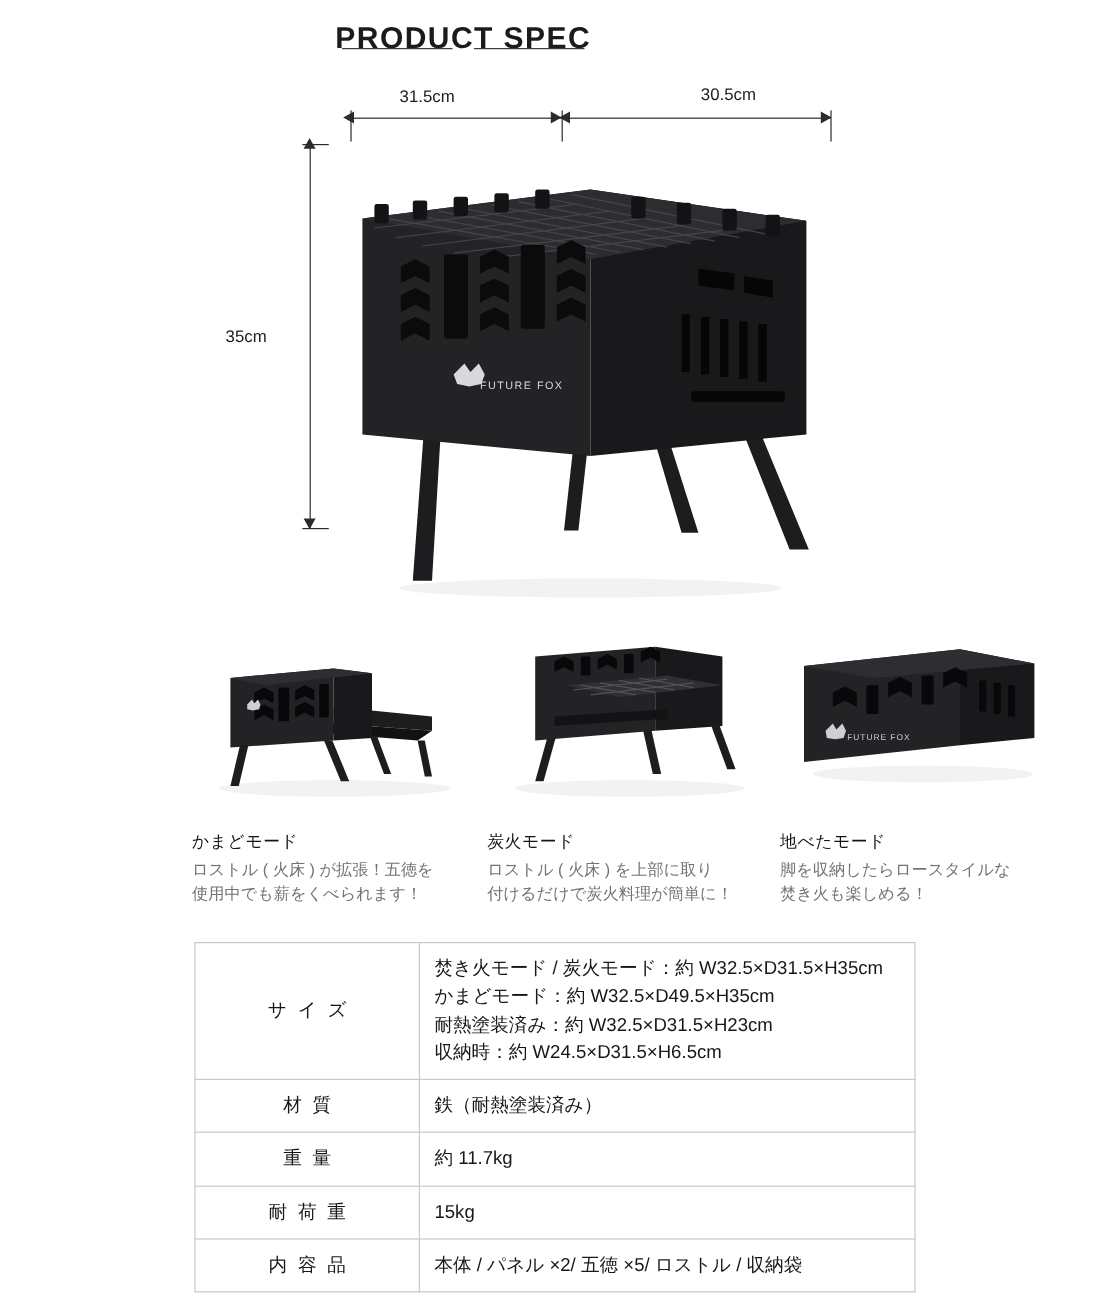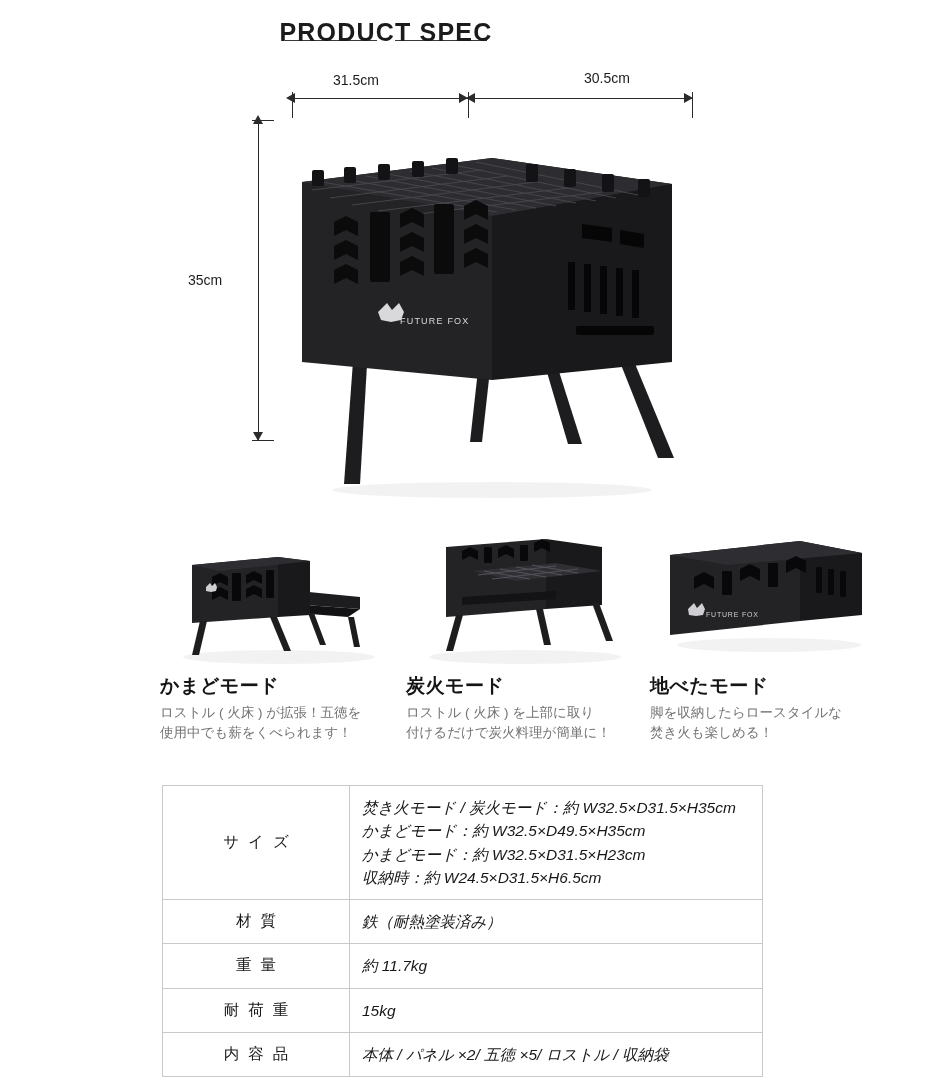--- a/index.html
+++ b/index.html
@@ -110,23 +110,23 @@
   .mode-card.c1 { left: 160px; }
   .mode-card.c2 { left: 406px; }
   .mode-card.c3 { left: 650px; }
   .mode-photo {
     position: relative;
     width: 238px;
     height: 168px;
     background: #ffffff;
   }
   .mode-title {
-    margin-top: 0;
-    font-size: 19px;
-    font-weight: bold;
+    margin-top: 20px;
+    font-size: 14px;
+    font-weight: normal;
     color: #141414;
     letter-spacing: 0.5px;
   }
   .mode-desc {
     margin-top: 4px;
     font-size: 13.5px;
     line-height: 1.45;
     color: #737373;
   }
 
@@ -156,21 +156,21 @@
   }
   .spec-label span {
     display: inline-block;
     letter-spacing: 9px;
     padding-left: 9px;
   }
   .spec-value {
     padding: 10px 12px;
     line-height: 1.5;
   }
-  .spec-value div { white-space: nowrap; font-style: italic; }
+  .spec-value div { white-space: nowrap; }
 </style>
 </head>
 <body>
 
 <div class="header">
   <div class="header-rule-left"></div>
   <div class="header-rule-right"></div>
   <div class="header-title">PRODUCT SPEC</div>
 </div>
 
@@ -403,21 +403,21 @@
   </div>
 </div>
 
 <table class="spec-table">
   <tbody>
     <tr>
       <td class="spec-label"><span>サイズ</span></td>
       <td class="spec-value">
         <div>焚き火モード / 炭火モード：約 W32.5×D31.5×H35cm</div>
         <div>かまどモード：約 W32.5×D49.5×H35cm</div>
-        <div>かまどモード：約 W32.5×D31.5×H23cm</div>
+        <div>耐熱塗装済み：約 W32.5×D31.5×H23cm</div>
         <div>収納時：約 W24.5×D31.5×H6.5cm</div>
       </td>
     </tr>
     <tr>
       <td class="spec-label"><span>材質</span></td>
       <td class="spec-value">
         <div>鉄（耐熱塗装済み）</div>
       </td>
     </tr>
     <tr>

